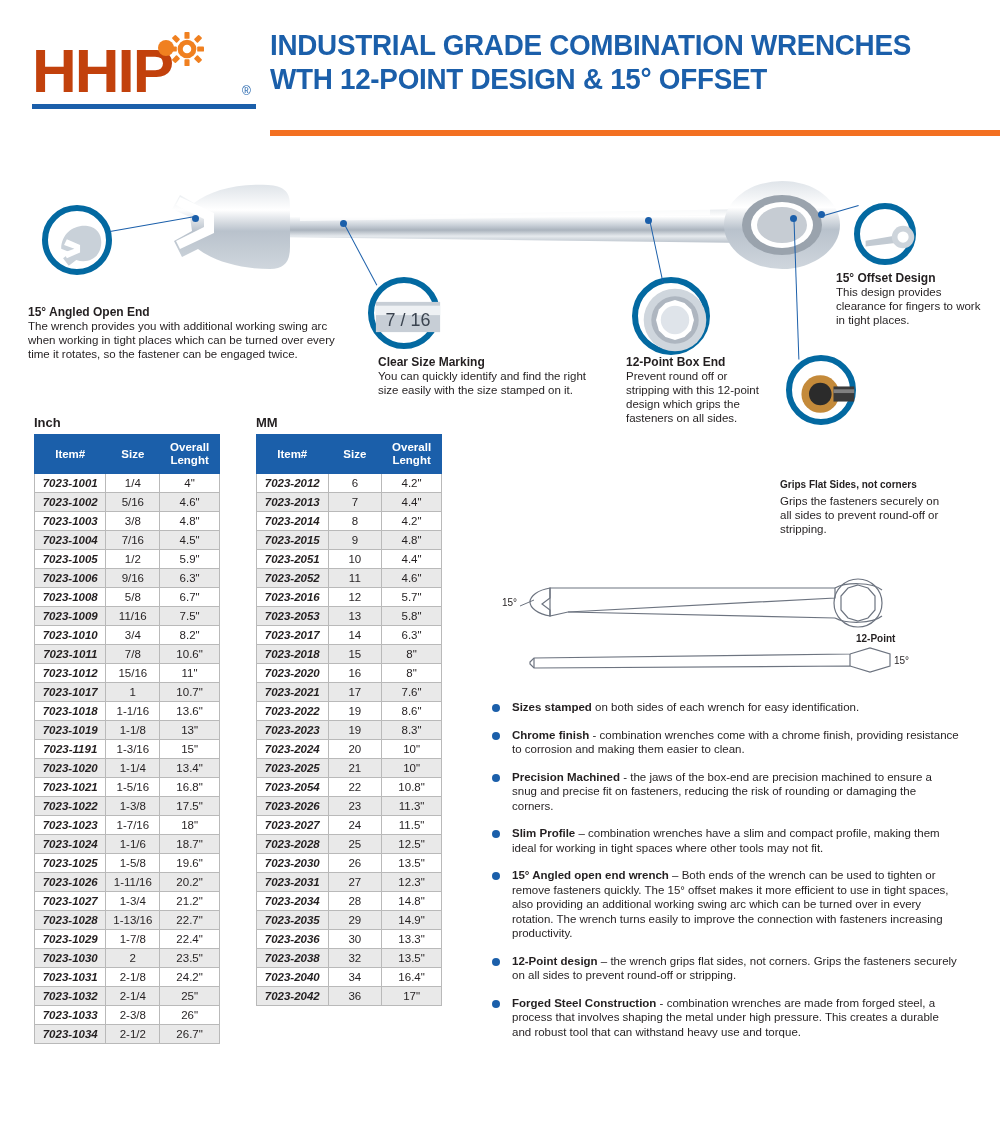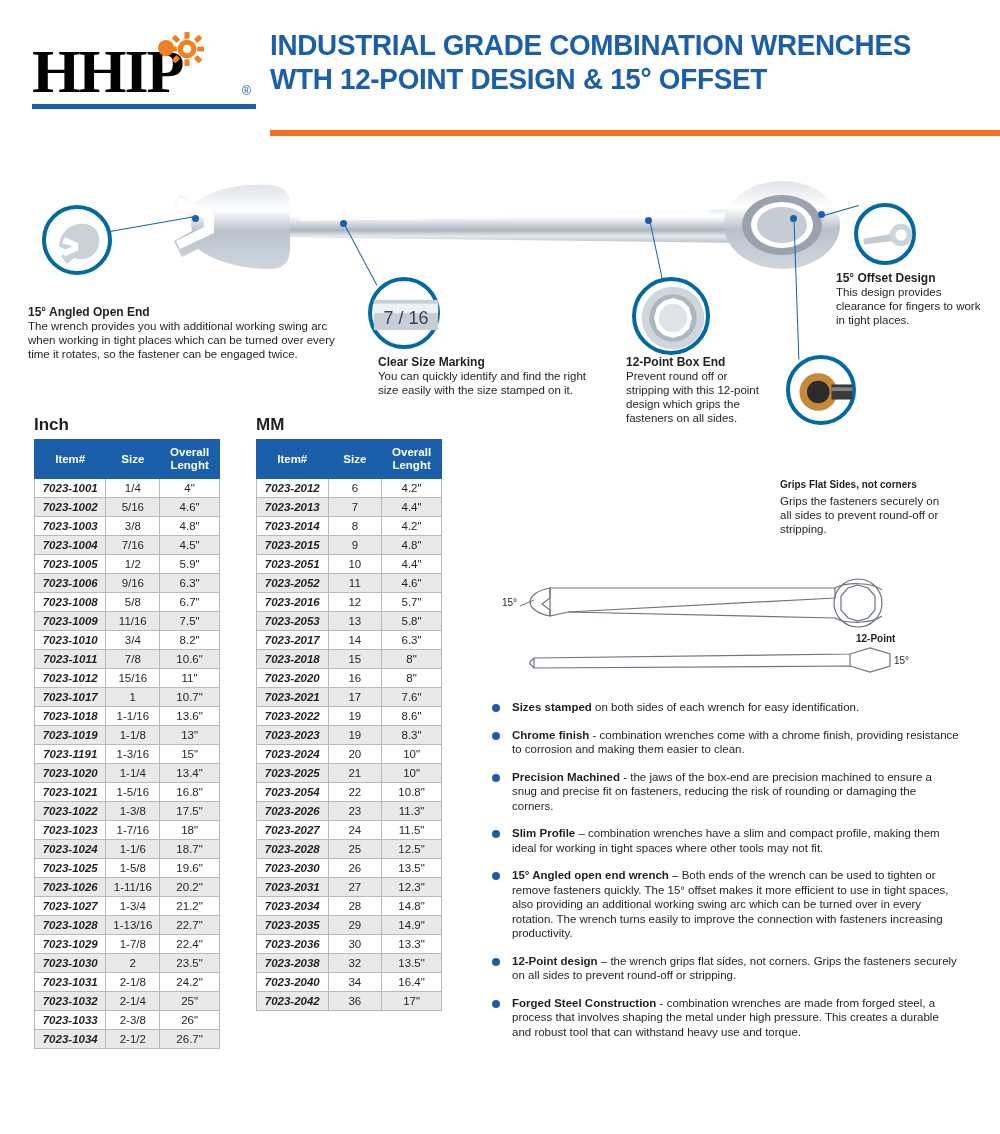--- a/index.html
+++ b/index.html
@@ -11,23 +11,23 @@
     color:#231f20;
     position:relative;
     overflow:hidden;
   }
   .page { position:relative; width:1000px; height:1134px; }
 
   
   .header { position:absolute; left:0; top:0; width:1000px; height:140px; }
   .logo { position:absolute; left:32px; top:38px; width:230px; height:72px; }
   .logo-text {
-    font-family:Liberation Serif, serif;
+    font-family:Liberation Sans, sans-serif;
     font-weight:bold; font-size:62px; letter-spacing:-2px;
-    color:#000000; line-height:62px;
+    color:#c2410c; line-height:62px;
     position:absolute; left:0; top:2px;
   }
   .logo-i-dot {
     position:absolute; left:126px; top:2px; width:16px; height:16px;
     background:#f08020; border-radius:50%;
   }
   .logo-gear {
     position:absolute; left:138px; top:-6px; width:34px; height:34px;
   }
   .logo-underline {
@@ -44,32 +44,32 @@
   }
   .orange-rule { position:absolute; left:270px; top:130px; width:730px; height:6px; background:#f37021; }
 
   
   .hero { position:absolute; left:0; top:145px; width:1000px; height:270px; }
 
   .wrench-img { position:absolute; left:150px; top:20px; width:720px; height:120px; }
 
   
   .callout-circle {
-    position:absolute; border:4px solid #0369a1; border-radius:50%;
+    position:absolute; border:6px solid #0369a1; border-radius:50%;
     background:#ffffff;
   }
   .callout-line { position:absolute; background:#1b5faa; height:1px; transform-origin:left center; }
   .dot { position:absolute; width:7px; height:7px; border-radius:50%; background:#1b5faa; }
 
   .callout-text { position:absolute; font-size:11.5px; line-height:14px; color:#231f20; }
   .callout-text b { font-size:12px; color:#231f20; }
 
   
   .tables { position:absolute; left:34px; top:415px; }
-  .tbl-label { font-weight:bold; font-size:17px; margin-bottom:4px; }
+  .tbl-label { font-weight:bold; font-size:13px; margin-bottom:4px; }
   table.spec { border-collapse:collapse; font-size:11.5px; }
   table.spec th {
     background:#1b5faa; color:#fff; font-weight:bold; font-size:11.5px;
     border:1px solid #1b5faa; padding:6px 4px; text-align:center; line-height:13px;
   }
   table.spec td {
     border:1px solid #b9b9b9; padding:3px 4px; text-align:center; height:19px;
   }
   table.spec td.item { font-weight:bold;font-style:italic; }
   table.spec tr.alt td { background:#e9e9e9; }

